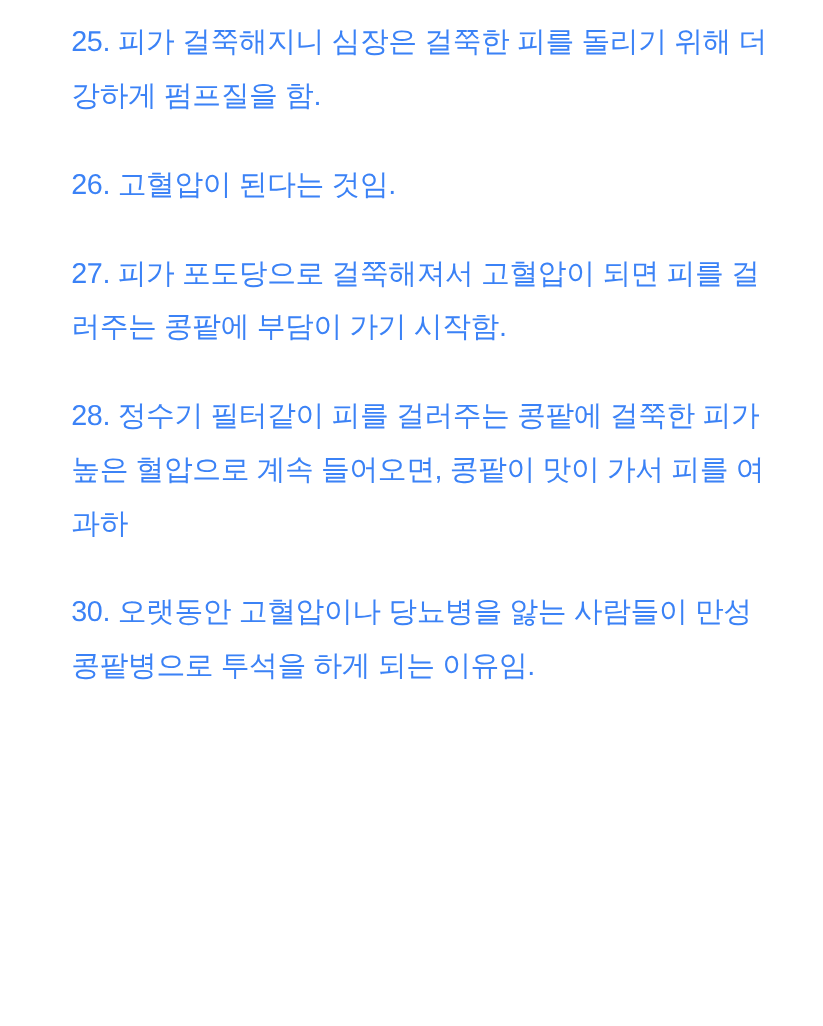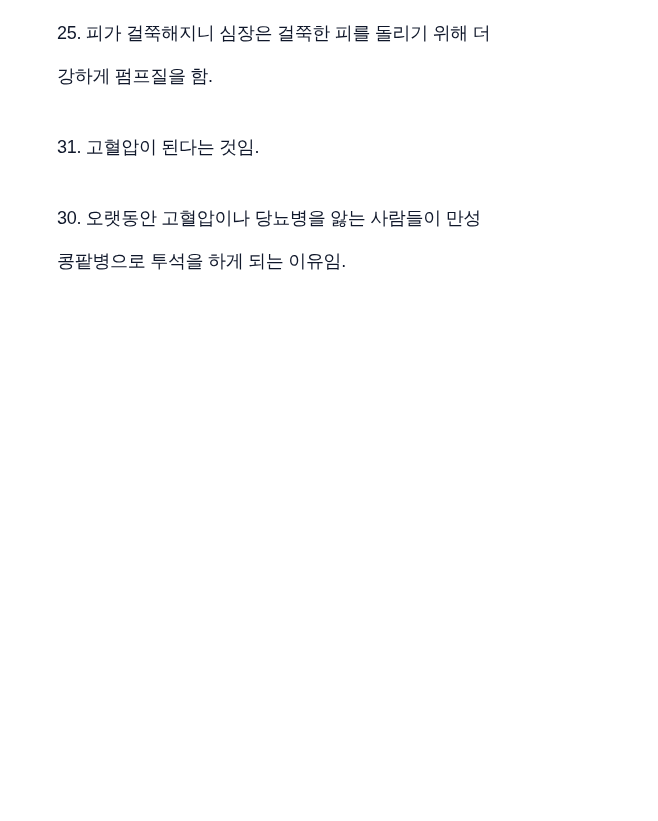--- a/index.html
+++ b/index.html
@@ -12,33 +12,38 @@
     width: 658px;
     height: 821px;
     box-sizing: border-box;
     background: #ffffff;
     overflow: hidden;
     padding: 12px 42px 0 57px;
     font-family: "Liberation Sans", "DejaVu Sans", sans-serif;
   }
   .para {
     margin: 0 0 28px 0;
-    font-size: 18px;
+    font-size: 23px;
     line-height: 43px;
     font-weight: 400;
-    color: #0f172a;
+    color: #3b82f6;
     letter-spacing: -0.3px;
     white-space: pre-line;      
     word-break: keep-all;
     text-align: left;
   }
 </style>
 </head>
 <body>
 
 <div class="page">
   <p class="para">25. 피가 걸쭉해지니 심장은 걸쭉한 피를 돌리기 위해 더
 강하게 펌프질을 함.</p>
-  <p class="para">31. 고혈압이 된다는 것임.</p>
+  <p class="para">26. 고혈압이 된다는 것임.</p>
+  <p class="para">27. 피가 포도당으로 걸쭉해져서 고혈압이 되면 피를 걸
+러주는 콩팥에 부담이 가기 시작함.</p>
+  <p class="para">28. 정수기 필터같이 피를 걸러주는 콩팥에 걸쭉한 피가
+높은 혈압으로 계속 들어오면, 콩팥이 맛이 가서 피를 여
+과하</p>
   <p class="para">30. 오랫동안 고혈압이나 당뇨병을 앓는 사람들이 만성
 콩팥병으로 투석을 하게 되는 이유임.</p>
 
 </div>
 
 </body></html>

